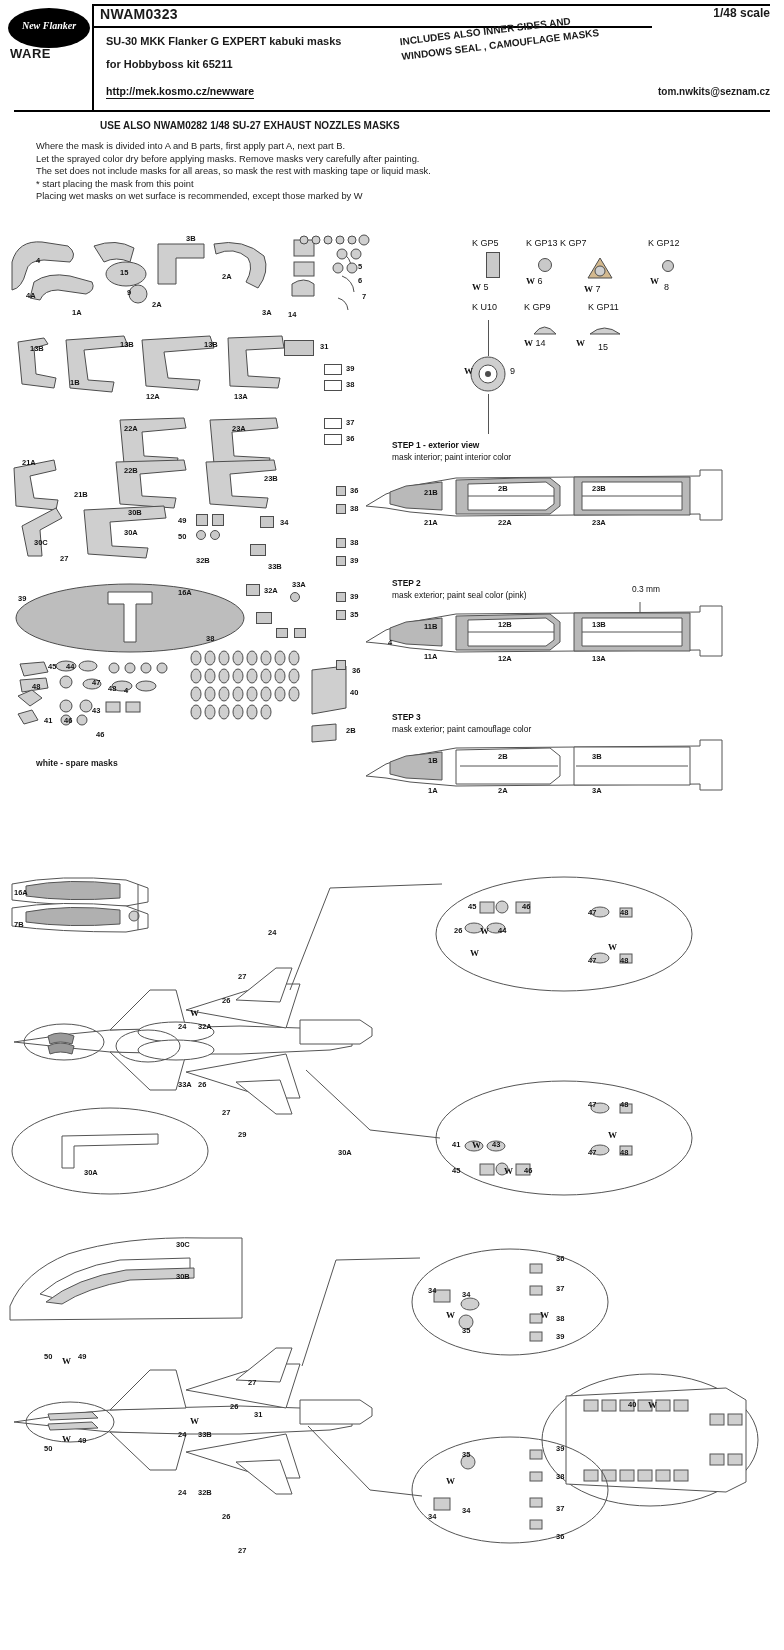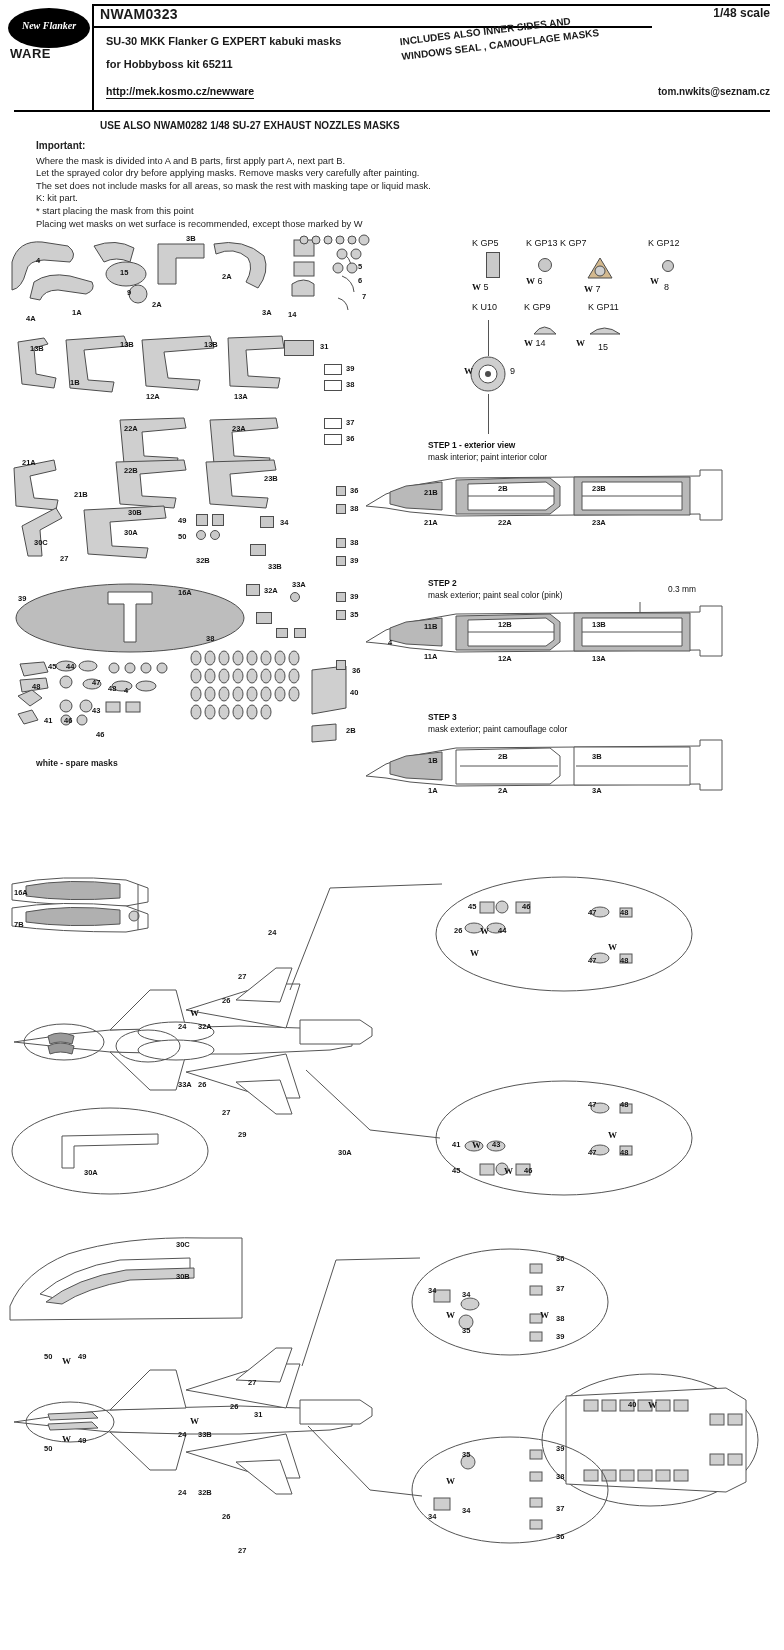--- a/index.html
+++ b/index.html
@@ -54,21 +54,21 @@
   .rnd { border-radius:50%; }
   .lbl { position:absolute; font-size:7.5px; color:#111; }
   .lbl.b { font-weight:bold; }
   .lbl9 { position:absolute; font-size:9px; color:#111; }
   .lnv { position:absolute; background:#555; width:1px; }
 
   
   .wg { font-weight:bold; font-size:9px; font-family:"Liberation Serif", serif; }
 
   
-  .step-t { position:absolute; font-size:8.4px; color:#111;margin-left:36px; }
+  .step-t { position:absolute; font-size:8.4px; color:#111; }
 
   
   .spare { position:absolute; left:36px; top:758px; font-size:8.6px; font-weight:bold; }
 </style>
 </head>
 <body>
 
 <div class="page">
 
   <div class="hdr-rule" style="top:4px;"></div>
@@ -86,25 +86,23 @@
   <div class="h-code">NWAM0323</div>
   <div class="h-scale">1/48 scale</div>
   <div class="h-title">SU-30 MKK Flanker G EXPERT   kabuki masks</div>
   <div class="h-sub">for Hobbyboss kit 65211</div>
   <div class="h-url">http://mek.kosmo.cz/newware</div>
   <div class="h-mail">tom.nwkits@seznam.cz</div>
   <div class="h-incl">INCLUDES ALSO INNER SIDES AND WINDOWS SEAL , CAMOUFLAGE MASKS</div>
   <div class="h-also">USE ALSO NWAM0282 1/48 SU-27 EXHAUST NOZZLES MASKS</div>
 
   <div class="imp">
-    <div class="t">Important:</div>
     <div>Where the mask is divided into A and B parts, first apply part A, next part B.</div>
     <div>Let the sprayed color dry before applying masks. Remove masks very carefully after painting.</div>
     <div>The set does not include masks for all areas, so mask the rest with masking tape or liquid mask.</div>
-    <div>K: kit part.</div>
     <div>*  start placing the mask from this point</div>
     <div>Placing wet masks on wet surface is recommended, except those marked by  W</div>
   </div>
 
   <div>
 
     <svg width="370" height="90" style="position:absolute;left:8px;top:232px;">
       <g fill="#cfcfcf" stroke="#4d4d4d" stroke-width="1">
         <path d="M4 30 Q10 8 34 10 L60 14 Q70 22 62 30 L36 28 Q20 28 18 40 Q14 56 4 58 Z"></path>
         <path d="M26 50 Q40 40 62 44 L84 50 Q88 58 78 62 L50 58 Q36 58 32 68 L22 66 Z"></path>
@@ -131,21 +129,21 @@
           <circle cx="356" cy="8" r="5"></circle>
         <circle cx="334" cy="22" r="5"></circle>
           <circle cx="348" cy="22" r="5"></circle>
         <circle cx="330" cy="36" r="5"></circle>
           <circle cx="344" cy="36" r="5"></circle>
       </g>
     </svg>
 
     <div class="lbl b" style="left:186px;top:234px;">3B</div>
     <div class="lbl b" style="left:36px;top:256px;">4</div>
-    <div class="lbl b" style="left:26px;top:314px;">4A</div>
+    <div class="lbl b" style="left:26px;top:291px;">4A</div>
     <div class="lbl b" style="left:120px;top:268px;">15</div>
     <div class="lbl b" style="left:127px;top:288px;">9</div>
     <div class="lbl b" style="left:152px;top:300px;">2A</div>
     <div class="lbl b" style="left:72px;top:308px;">1A</div>
     <div class="lbl b" style="left:262px;top:308px;">3A</div>
     <div class="lbl b" style="left:288px;top:310px;">14</div>
     <div class="lbl b" style="left:222px;top:272px;">2A</div>
     <div class="lbl b" style="left:358px;top:262px;">5</div>
     <div class="lbl b" style="left:358px;top:276px;">6</div>
     <div class="lbl b" style="left:362px;top:292px;">7</div>

